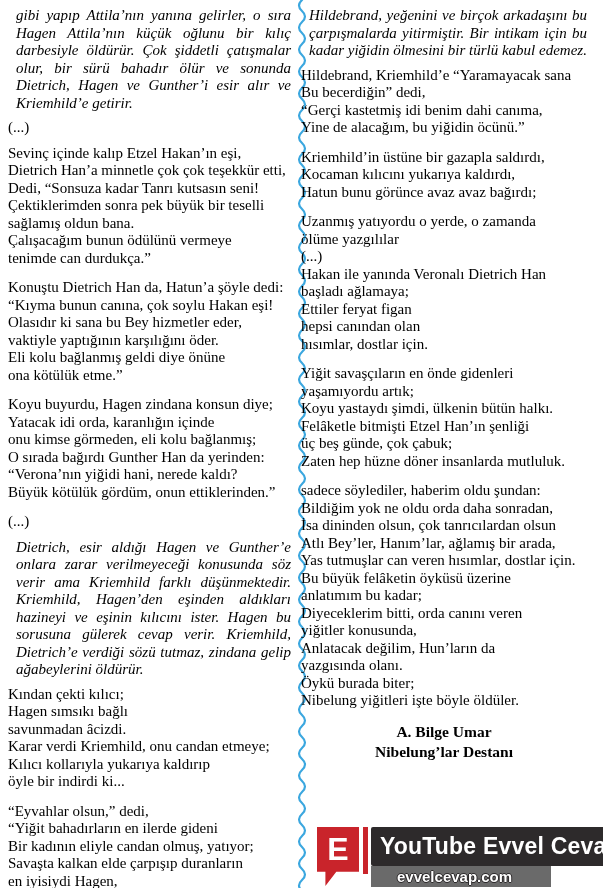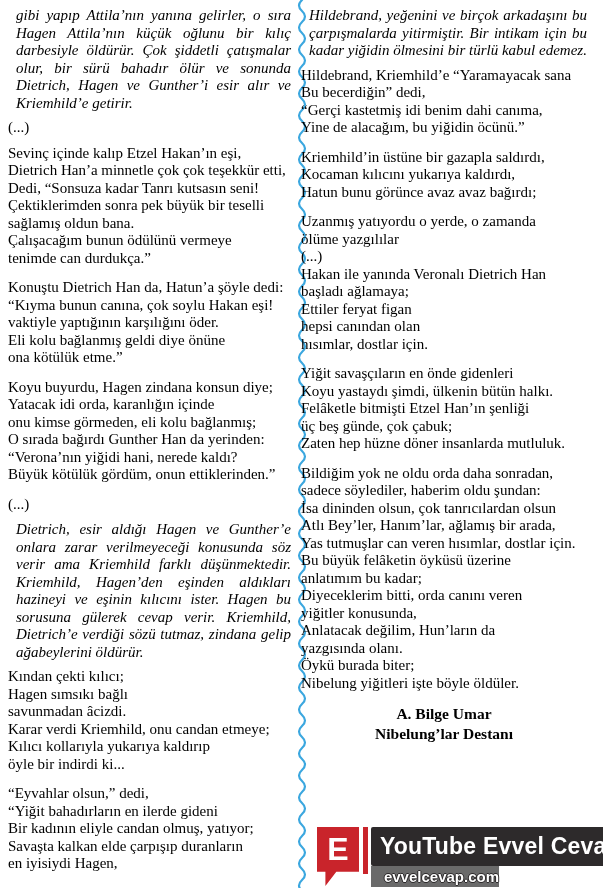--- a/index.html
+++ b/index.html
@@ -27,23 +27,22 @@
   }
   .stripe{width:5px;height:47px;background:#c9242b;margin-left:4px;}
   .bars{margin-left:3px;}
   .bar-title{
     background:#2d2a2b;color:#fff;font-weight:bold;font-size:23px;
     height:39px;line-height:39px;padding:0 9px;width:216px;
     white-space:nowrap;overflow:hidden;border-radius:2px;letter-spacing:.2px;
   }
   .bar-url{
     background:#6a6a6a;color:#fff;font-weight:bold;font-size:15px;
-    height:21px;line-height:21px;padding:0 0;width:128px;white-space:nowrap;
+    height:21px;line-height:21px;padding:0 26px;width:128px;white-space:nowrap;
     text-shadow:-1px 0 #2d2a2b,1px 0 #2d2a2b,0 -1px #2d2a2b,0 1px #2d2a2b;
-    text-align:right;
   }
 </style>
 </head>
 <body>
 
 <div class="page">
 
   <div class="col" id="leftCol">
       <p class="prose">gibi yapıp Attila’nın yanına gelirler, o sıra Hagen Attila’nın küçük oğlunu bir kılıç darbesiyle öldürür. Çok şiddetli çatışmalar olur, bir sürü bahadır ölür ve sonunda Dietrich, Hagen ve Gunther’i esir alır ve Kriemhild’e getirir.</p>
       <p class="ellipsis">(...)</p>
@@ -52,20 +51,21 @@
         <div class="line">Dietrich Han’a minnetle çok çok teşekkür etti,</div>
         <div class="line">Dedi, “Sonsuza kadar Tanrı kutsasın seni!</div>
         <div class="line">Çektiklerimden sonra pek büyük bir teselli</div>
         <div class="line">sağlamış oldun bana.</div>
         <div class="line">Çalışacağım bunun ödülünü vermeye</div>
         <div class="line">tenimde can durdukça.”</div>
       </div>
       <div class="stanza">
         <div class="line">Konuştu Dietrich Han da, Hatun’a şöyle dedi:</div>
         <div class="line">“Kıyma bunun canına, çok soylu Hakan eşi!</div>
+        <div class="line">Olasıdır ki sana bu Bey hizmetler eder,</div>
         <div class="line">vaktiyle yaptığının karşılığını öder.</div>
         <div class="line">Eli kolu bağlanmış geldi diye önüne</div>
         <div class="line">ona kötülük etme.”</div>
       </div>
       <div class="stanza">
         <div class="line">Koyu buyurdu, Hagen zindana konsun diye;</div>
         <div class="line">Yatacak idi orda, karanlığın içinde</div>
         <div class="line">onu kimse görmeden, eli kolu bağlanmış;</div>
         <div class="line">O sırada bağırdı Gunther Han da yerinden:</div>
         <div class="line">“Verona’nın yiğidi hani, nerede kaldı?</div>
@@ -113,28 +113,29 @@
           <div class="line">ölüme yazgılılar</div>
           <div class="line">(...)</div>
           <div class="line">Hakan ile yanında Veronalı Dietrich Han</div>
           <div class="line">başladı ağlamaya;</div>
           <div class="line">Ettiler feryat figan</div>
           <div class="line">hepsi canından olan</div>
           <div class="line">hısımlar, dostlar için.</div>
         </div>
         <div class="stanza">
           <div class="line">Yiğit savaşçıların en önde gidenleri</div>
+          <div class="line">yaşamıyordu artık;</div>
           <div class="line">Koyu yastaydı şimdi, ülkenin bütün halkı.</div>
           <div class="line">Felâketle bitmişti Etzel Han’ın şenliği</div>
           <div class="line">üç beş günde, çok çabuk;</div>
           <div class="line">Zaten hep hüzne döner insanlarda mutluluk.</div>
         </div>
         <div class="stanza">
+          <div class="line">sadece söylediler, haberim oldu şundan:</div>
           <div class="line">Bildiğim yok ne oldu orda daha sonradan,</div>
-          <div class="line">sadece söylediler, haberim oldu şundan:</div>
           <div class="line">İsa dininden olsun, çok tanrıcılardan olsun</div>
           <div class="line">Atlı Bey’ler, Hanım’lar, ağlamış bir arada,</div>
           <div class="line">Yas tutmuşlar can veren hısımlar, dostlar için.</div>
           <div class="line">Bu büyük felâketin öyküsü üzerine</div>
           <div class="line">anlatımım bu kadar;</div>
           <div class="line">Diyeceklerim bitti, orda canını veren</div>
           <div class="line">yiğitler konusunda,</div>
           <div class="line">Anlatacak değilim, Hun’ların da</div>
           <div class="line">yazgısında olanı.</div>
           <div class="line">Öykü burada biter;</div>

